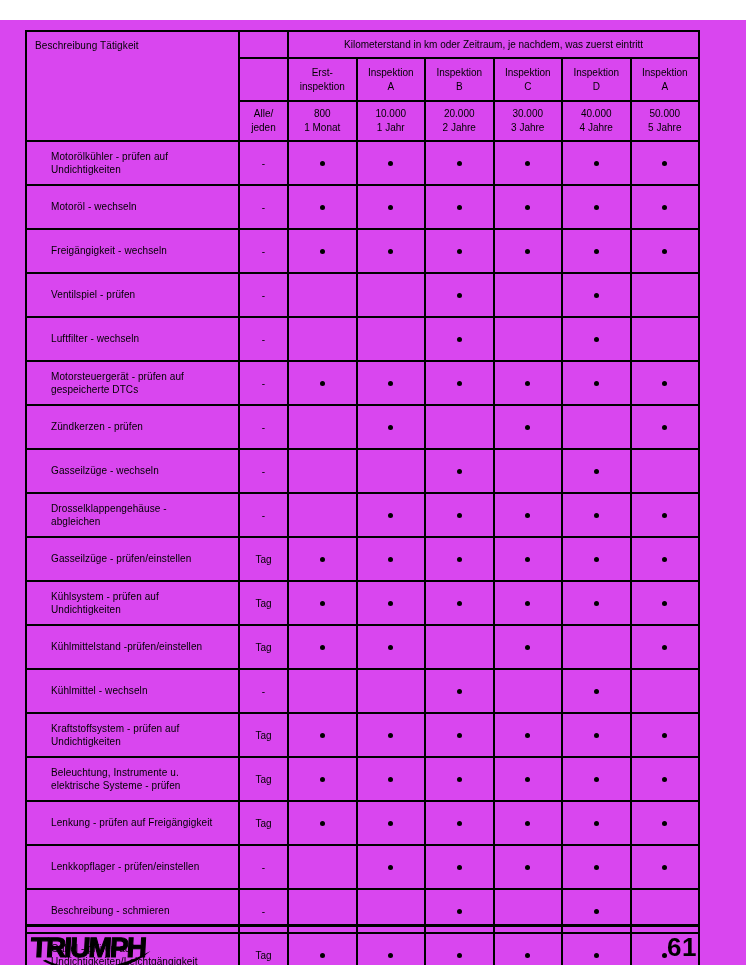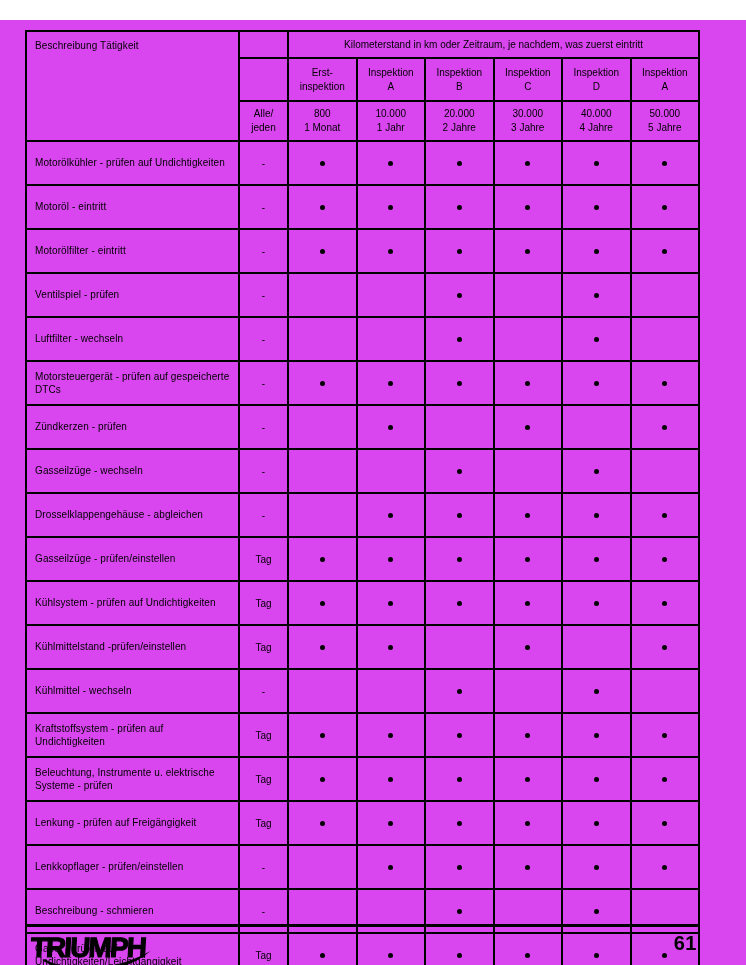--- a/index.html
+++ b/index.html
@@ -52,21 +52,21 @@
     text-align: center;
     vertical-align: middle;
     line-height: 1.4;
     padding: 5px 2px;
   }
 
   tbody td { height: 34px; }
   td.task {
     text-align: left;
     vertical-align: middle;
-    padding: 4px 8px;
+    padding: 4px 24px;
     line-height: 1.35;
     letter-spacing: 0.1px;
   }
   td.interval, td.mark {
     text-align: center;
     vertical-align: middle;
   }
   .dot {
     display: inline-block;
     width: 5px;
@@ -89,21 +89,21 @@
     position: absolute;
     left: 26px;
     top: 908px;
     width: 145px;
     height: 48px;
   }
   .page-number {
     position: absolute;
     top: 912px;
     right: 49px;
-    font-size: 20px;
+    font-size: 26px;
     font-weight: bold;
     letter-spacing: 0.5px;
   }
 </style>
 </head>
 <body>
 
 <div class="page">
 
   <table class="schedule">
@@ -147,31 +147,31 @@
           <td class="task">Motorölkühler - prüfen auf Undichtigkeiten</td>
           <td class="interval">-</td>
           <td class="mark"><span class="dot"></span></td>
           <td class="mark"><span class="dot"></span></td>
           <td class="mark"><span class="dot"></span></td>
           <td class="mark"><span class="dot"></span></td>
           <td class="mark"><span class="dot"></span></td>
           <td class="mark"><span class="dot"></span></td>
         </tr>
         <tr>
-          <td class="task">Motoröl - eintritt</td>
-          <td class="interval">-</td>
-          <td class="mark"><span class="dot"></span></td>
-          <td class="mark"><span class="dot"></span></td>
-          <td class="mark"><span class="dot"></span></td>
-          <td class="mark"><span class="dot"></span></td>
-          <td class="mark"><span class="dot"></span></td>
-          <td class="mark"><span class="dot"></span></td>
-        </tr>
-        <tr>
-          <td class="task">Motorölfilter - eintritt</td>
+          <td class="task">Motoröl - wechseln</td>
+          <td class="interval">-</td>
+          <td class="mark"><span class="dot"></span></td>
+          <td class="mark"><span class="dot"></span></td>
+          <td class="mark"><span class="dot"></span></td>
+          <td class="mark"><span class="dot"></span></td>
+          <td class="mark"><span class="dot"></span></td>
+          <td class="mark"><span class="dot"></span></td>
+        </tr>
+        <tr>
+          <td class="task">Freigängigkeit - wechseln</td>
           <td class="interval">-</td>
           <td class="mark"><span class="dot"></span></td>
           <td class="mark"><span class="dot"></span></td>
           <td class="mark"><span class="dot"></span></td>
           <td class="mark"><span class="dot"></span></td>
           <td class="mark"><span class="dot"></span></td>
           <td class="mark"><span class="dot"></span></td>
         </tr>
         <tr>
           <td class="task">Ventilspiel - prüfen</td>

